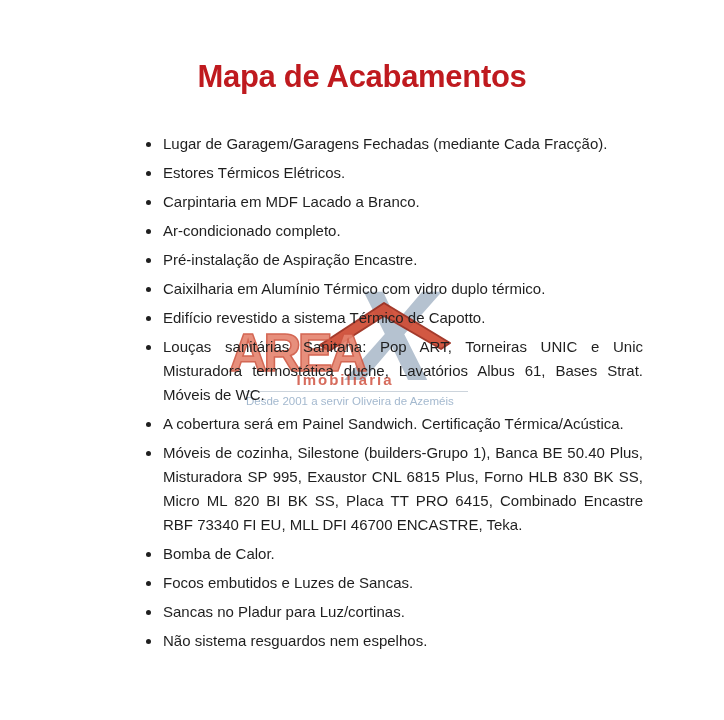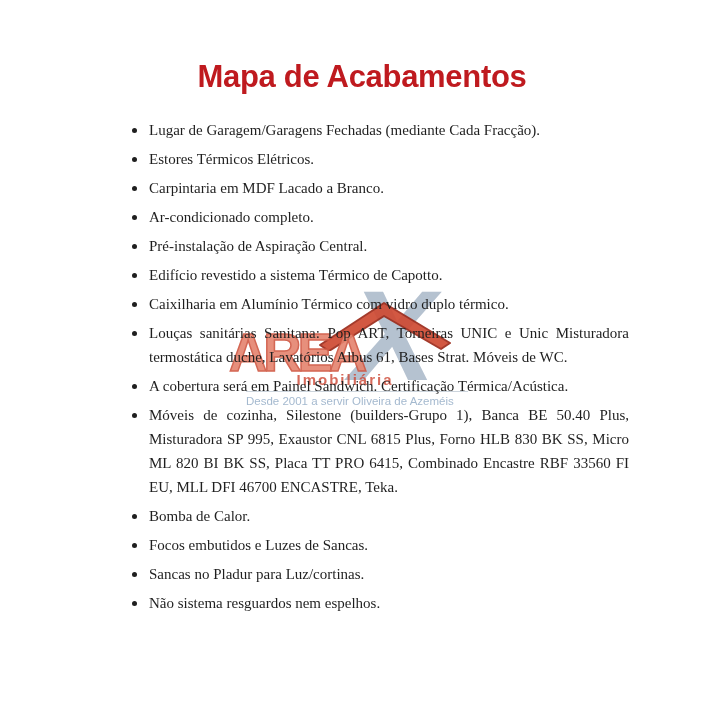--- a/index.html
+++ b/index.html
@@ -28,22 +28,22 @@
     position:absolute;left:270px;top:371px;width:150px;text-align:center;
     font-size:15px;font-weight:bold;letter-spacing:2px;color:#cd4734;opacity:0.8;
   }
   .wm-line{position:absolute;left:246px;top:391px;width:222px;height:1px;background:#ccd4dc;}
   .wm-slogan{
     position:absolute;left:246px;top:394px;width:230px;
     font-size:11.5px;line-height:14px;color:#a4b9cf;
   }
   
   .finishes{
-    position:absolute;left:146px;top:115px;width:480px;margin:3px;padding:0;
-    list-style:none;z-index:2;font-family:Liberation Serif, serif;
+    position:absolute;left:146px;top:115px;width:480px;margin:17px;padding:0;
+    list-style:none;z-index:2;
   }
   .finishes li{
     position:relative;margin:0 0 5px 0;font-size:15px;line-height:24px;
     text-align:justify;color:#1f1f1f;
   }
   .finishes li::before{
     content:'';position:absolute;left:-17px;top:9.5px;width:5px;height:5px;
     border-radius:50%;background:#1f1f1f;
   }
   
@@ -69,26 +69,26 @@
     <div class="wm-tagline">Imobiliária</div>
     <div class="wm-line"></div>
     <div class="wm-slogan">Desde 2001 a servir Oliveira de Azeméis</div>
   </div>
 
   <ul class="finishes">
     <li>Lugar de Garagem/Garagens Fechadas (mediante Cada Fracção).</li>
     <li>Estores Térmicos Elétricos.</li>
     <li>Carpintaria em MDF Lacado a Branco.</li>
     <li>Ar-condicionado completo.</li>
-    <li>Pré-instalação de Aspiração Central.</li>
+    <li>Pré-instalação de Aspiração Encastre.</li>
+    <li>Caixilharia em Alumínio Térmico com vidro duplo térmico.</li>
     <li>Edifício revestido a sistema Térmico de Capotto.</li>
-    <li>Caixilharia em Alumínio Térmico com vidro duplo térmico.</li>
     <li>Louças sanitárias Sanitana: Pop ART, Torneiras UNIC e Unic Misturadora termostática duche, Lavatórios Albus 61, Bases Strat. Móveis de WC.</li>
     <li>A cobertura será em Painel Sandwich. Certificação Térmica/Acústica.</li>
-    <li>Móveis de cozinha, Silestone (builders-Grupo 1), Banca BE 50.40 Plus, Misturadora SP 995, Exaustor CNL 6815 Plus, Forno HLB 830 BK SS, Micro ML 820 BI BK SS, Placa TT PRO 6415, Combinado Encastre RBF 33560 FI EU, MLL DFI 46700 ENCASTRE, Teka.</li>
+    <li>Móveis de cozinha, Silestone (builders-Grupo 1), Banca BE 50.40 Plus, Misturadora SP 995, Exaustor CNL 6815 Plus, Forno HLB 830 BK SS, Micro ML 820 BI BK SS, Placa TT PRO 6415, Combinado Encastre RBF 73340 FI EU, MLL DFI 46700 ENCASTRE, Teka.</li>
     <li>Bomba de Calor.</li>
     <li>Focos embutidos e Luzes de Sancas.</li>
     <li>Sancas no Pladur para Luz/cortinas.</li>
     <li>Não sistema resguardos nem espelhos.</li>
   </ul>
 
 
 </div>
 
 </body></html>

